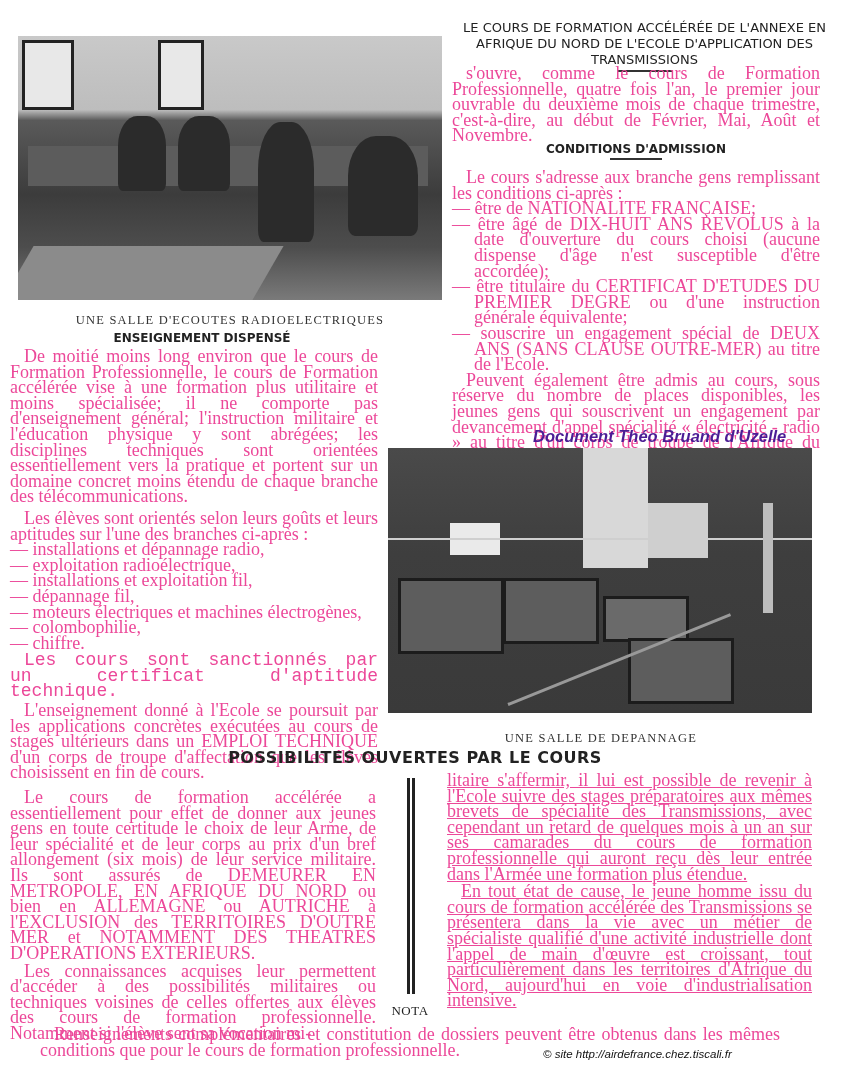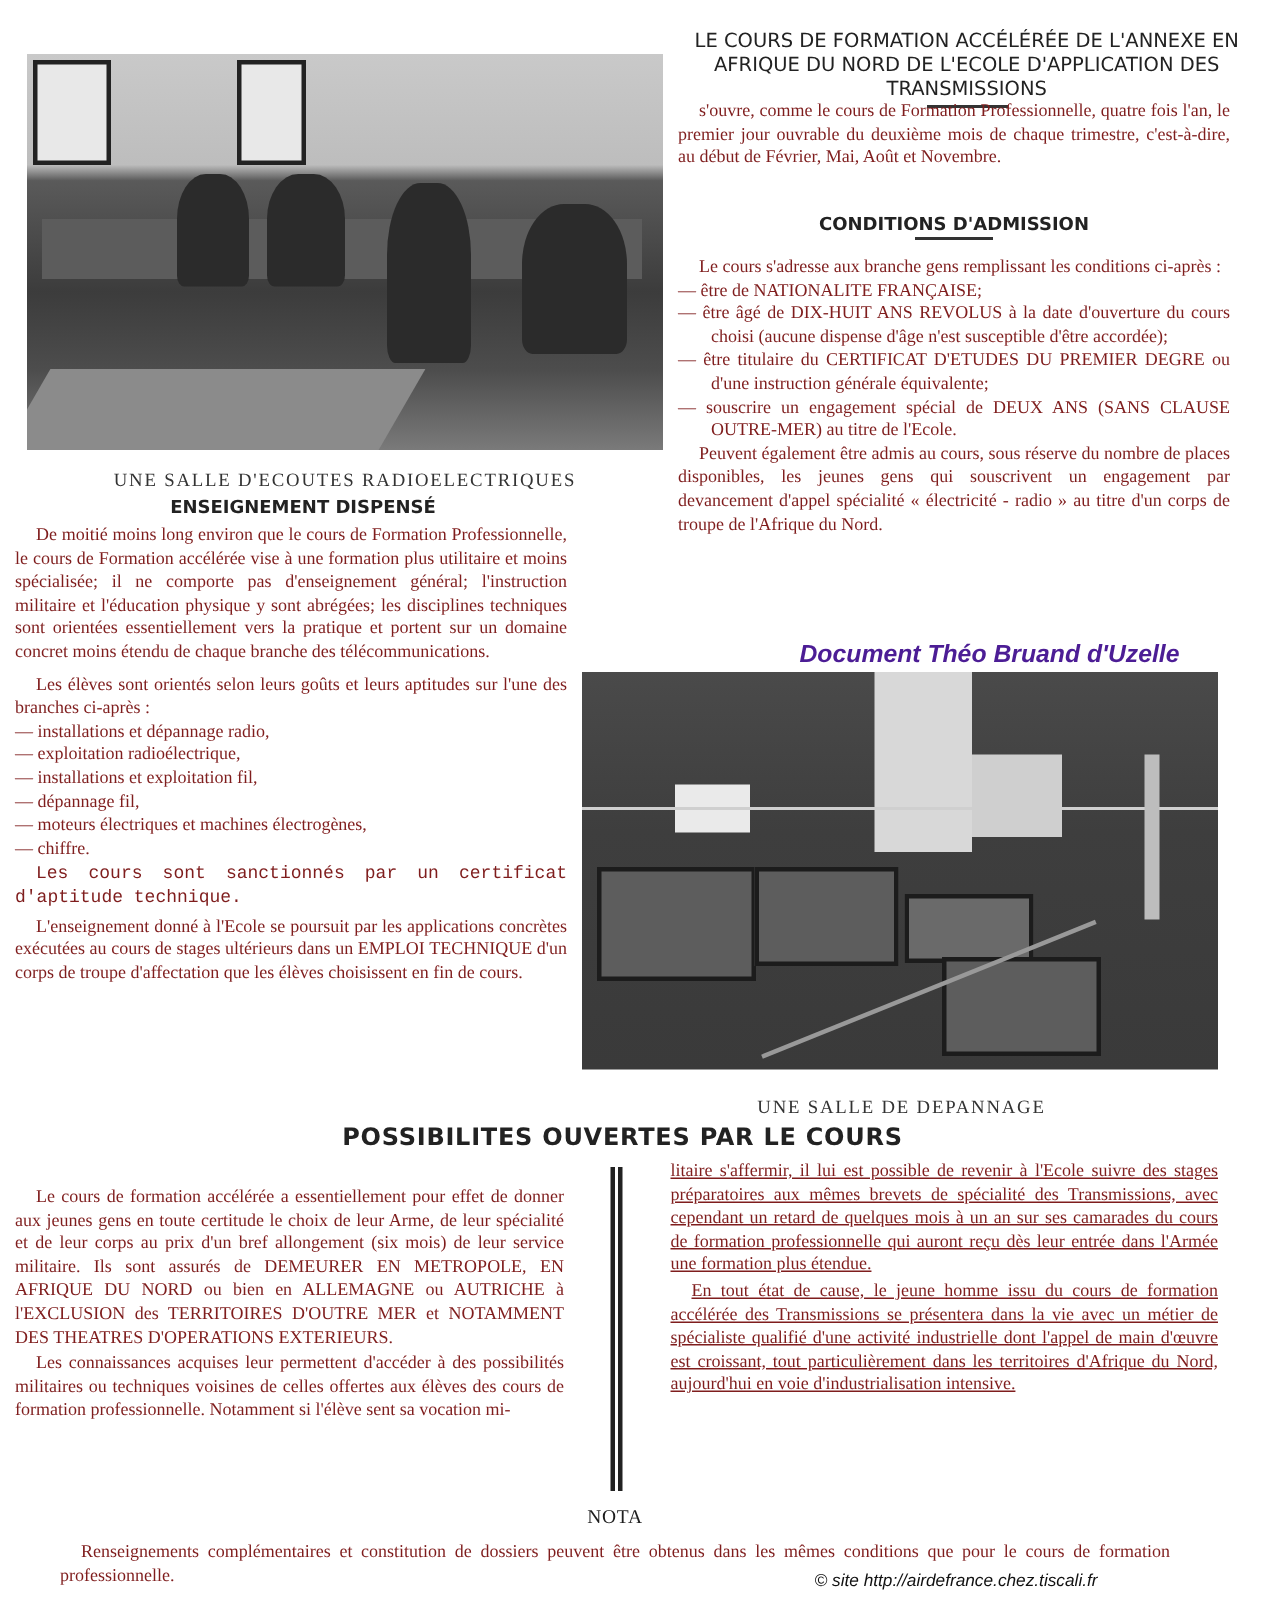--- a/index.html
+++ b/index.html
@@ -1,19 +1,19 @@
 <!DOCTYPE html>
 <html><head>
 <meta charset="utf-8">
 <style>
   html, body { margin:0; padding:0; background:#ffffff; }
   body { width:845px; height:1081px; position:relative; overflow:hidden;
          font-family:"Liberation Serif","DejaVu Serif",serif; color:#1e1e1e; }
   .abs { position:absolute; }
-  .body-text { font-size:12px; line-height:15.6px; text-align:justify; color:#7f1d1d; }
+  .body-text { font-size:18px; line-height:15.6px; text-align:justify; color:#ec4899; }
   .body-text p { margin:0; text-indent:14px; }
   .body-text .noindent { text-indent:0; }
   .dash-list { list-style:none; margin:0; padding:0; }
   .dash-list li { padding-left:22px; text-indent:-22px; }
   .dash-list li::before { content:"\2014\00a0"; }
   .sans-head { font-family:"DejaVu Sans","Liberation Sans",sans-serif; font-weight:bold; color:#222; text-align:center; }
   .caption { font-family:"Liberation Serif",serif; font-size:12.5px; letter-spacing:1.2px; text-align:center; color:#333; }
   .rule { height:2px; background:#333; margin:2px auto 0; }
 
   
@@ -96,20 +96,21 @@
 <div class="abs sans-head" style="left:12px;top:331px;width:380px;font-size:12px;">ENSEIGNEMENT DISPENSÉ</div>
 <div class="abs body-text" style="left:10px;top:349px;width:368px;">
   <p>De moitié moins long environ que le cours de Formation Professionnelle, le cours de Formation accélérée vise à une formation plus utilitaire et moins spécialisée; il ne comporte pas d'enseignement général; l'instruction militaire et l'éducation physique y sont abrégées; les disciplines techniques sont orientées essentiellement vers la pratique et portent sur un domaine concret moins étendu de chaque branche des télécommunications.</p>
   <p style="margin-top:6px;">Les élèves sont orientés selon leurs goûts et leurs aptitudes sur l'une des branches ci-après :</p>
   <ul class="dash-list">
     <li>installations et dépannage radio,</li>
     <li>exploitation radioélectrique,</li>
     <li>installations et exploitation fil,</li>
     <li>dépannage fil,</li>
     <li>moteurs électriques et machines électrogènes,</li>
+    <li>colombophilie,</li>
     <li>chiffre.</li>
   </ul>
   <p style="margin-top:2px;font-family:Liberation Mono, monospace;">Les cours sont sanctionnés par un certificat d'aptitude technique.</p>
   <p style="margin-top:3px;">L'enseignement donné à l'Ecole se poursuit par les applications concrètes exécutées au cours de stages ultérieurs dans un EMPLOI TECHNIQUE d'un corps de troupe d'affectation que les élèves choisissent en fin de cours.</p>
 </div>
 
 <div class="abs sans-head" style="left:180px;top:748px;width:470px;font-size:16px;letter-spacing:0.5px;">POSSIBILITES OUVERTES PAR LE COURS</div>
 <div class="abs body-text" style="left:10px;top:790px;width:366px;">
   <p>Le cours de formation accélérée a essentiellement pour effet de donner aux jeunes gens en toute certitude le choix de leur Arme, de leur spécialité et de leur corps au prix d'un bref allongement (six mois) de leur service militaire. Ils sont assurés de DEMEURER EN METROPOLE, EN AFRIQUE DU NORD ou bien en ALLEMAGNE ou AUTRICHE à l'EXCLUSION des TERRITOIRES D'OUTRE MER et NOTAMMENT DES THEATRES D'OPERATIONS EXTERIEURS.</p>
   <p style="margin-top:2px;">Les connaissances acquises leur permettent d'accéder à des possibilités militaires ou techniques voisines de celles offertes aux élèves des cours de formation professionnelle. Notamment si l'élève sent sa vocation mi-</p>

